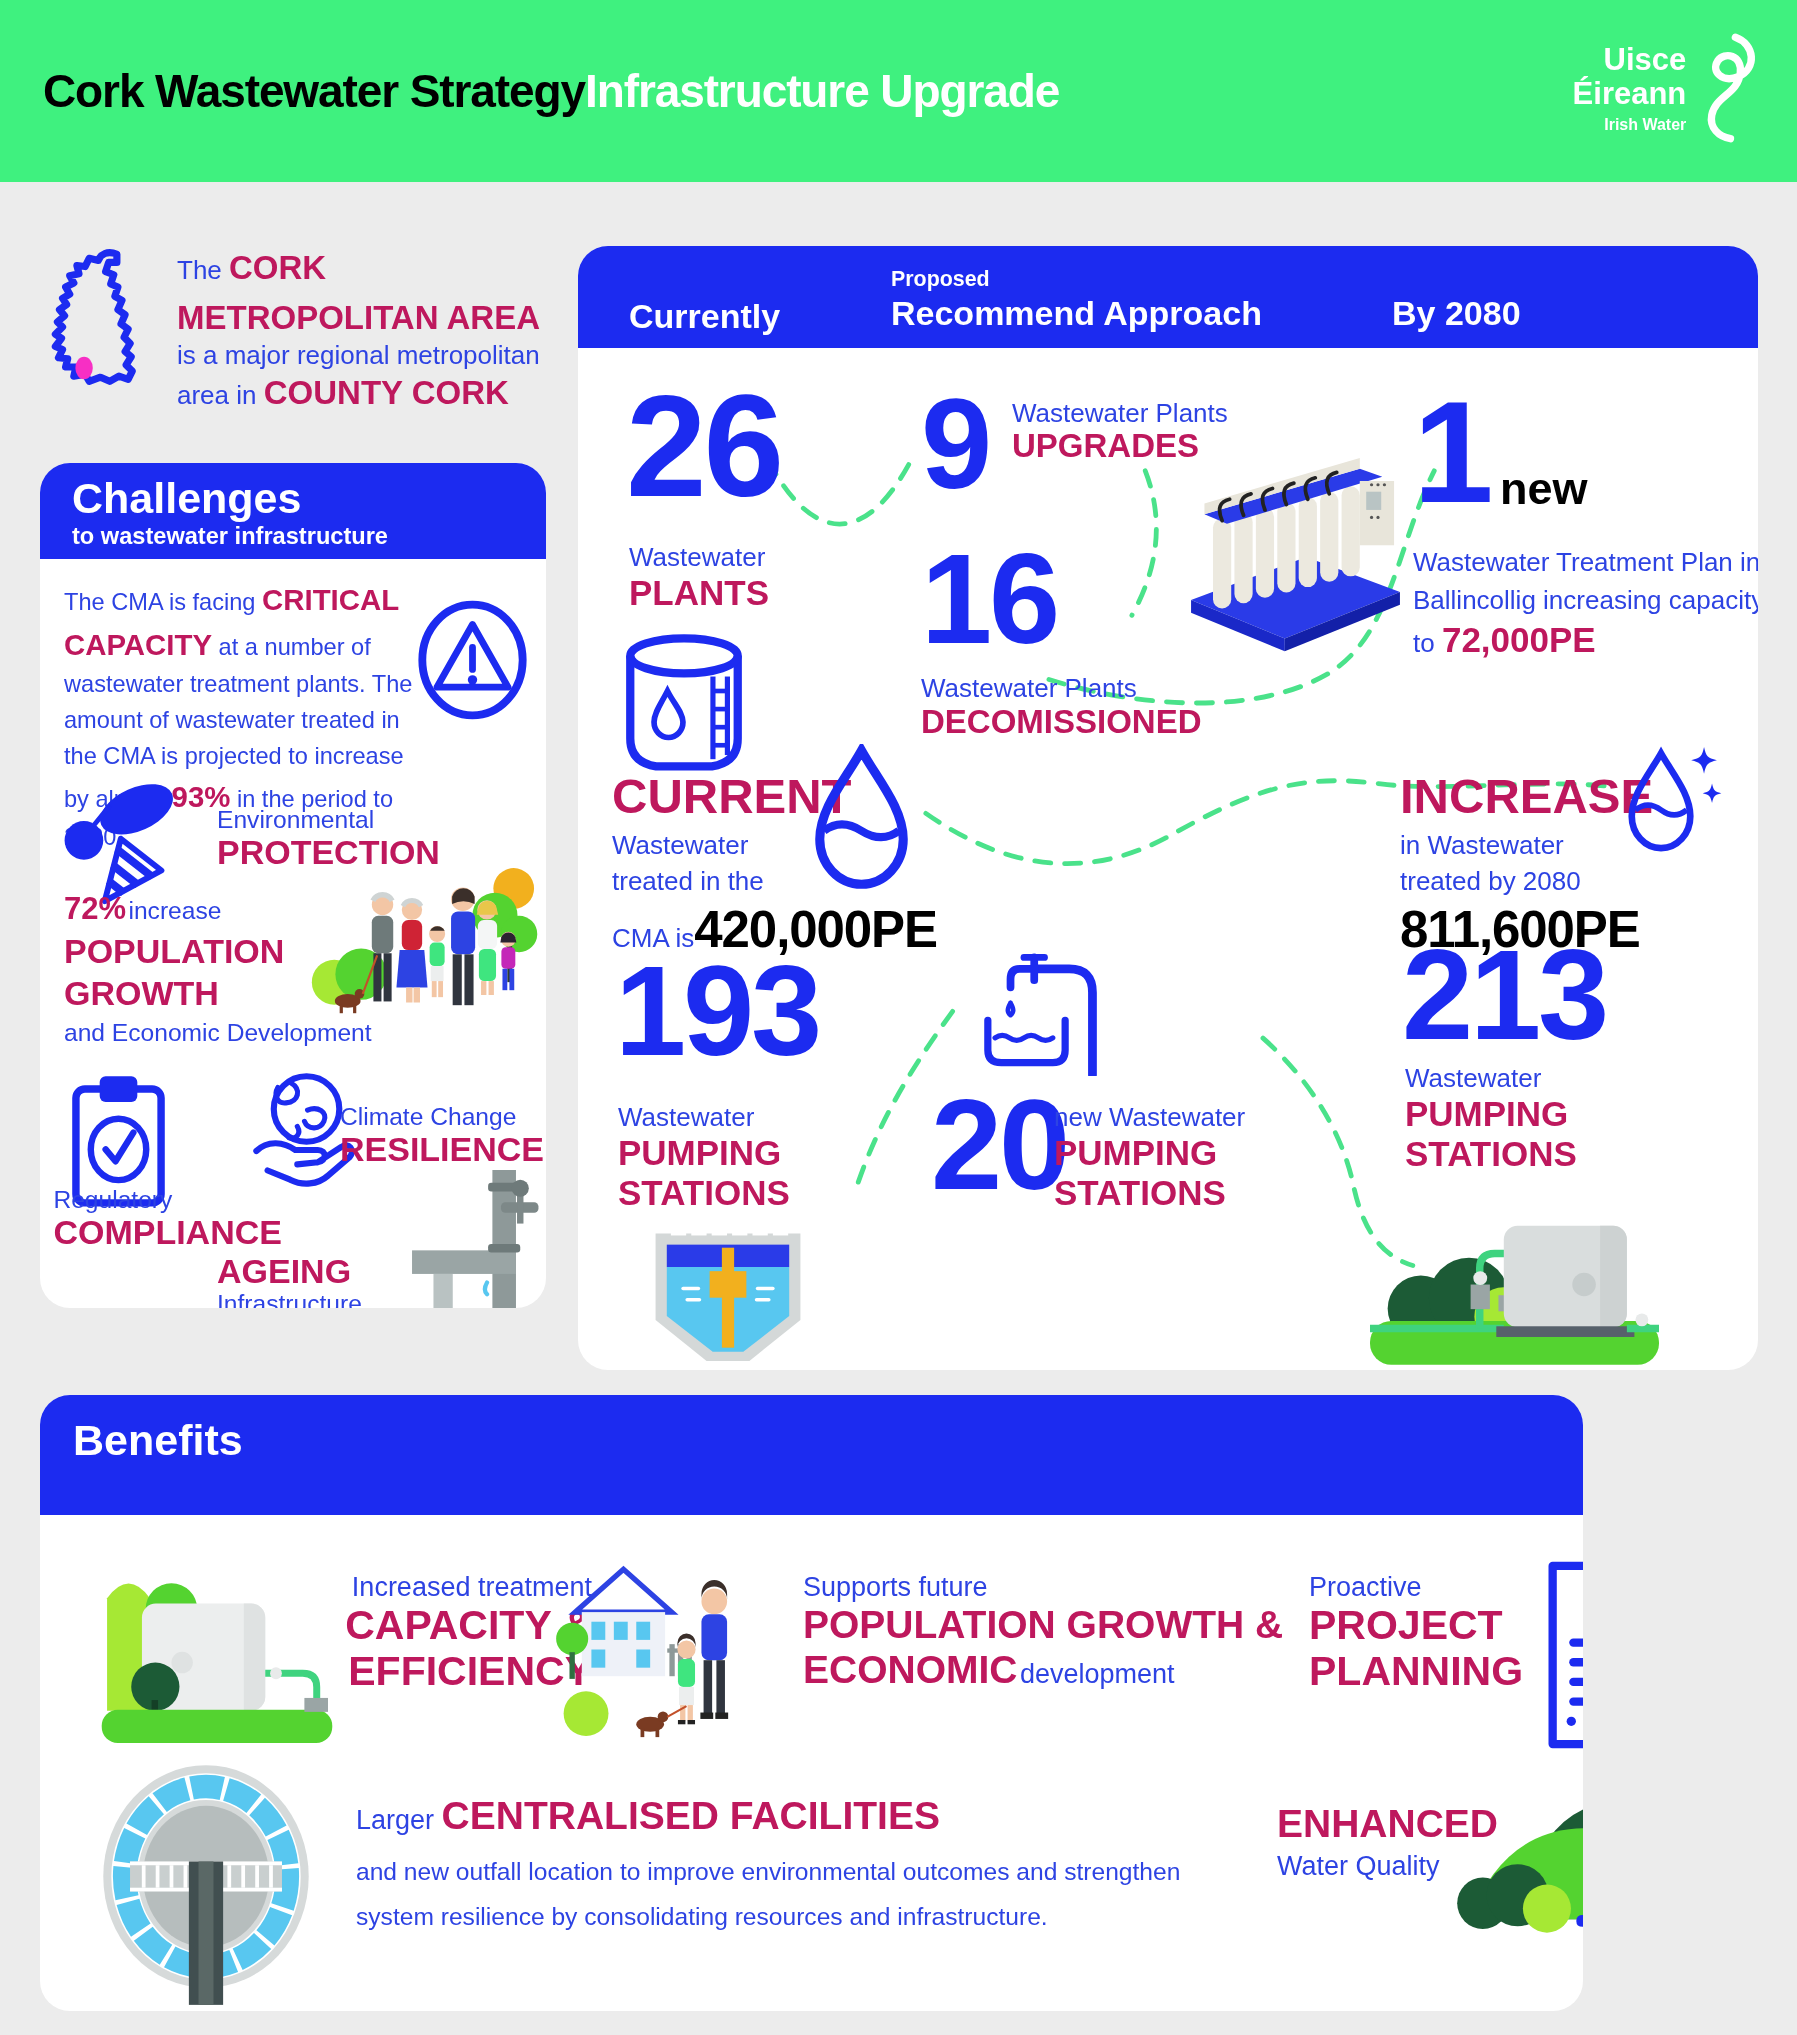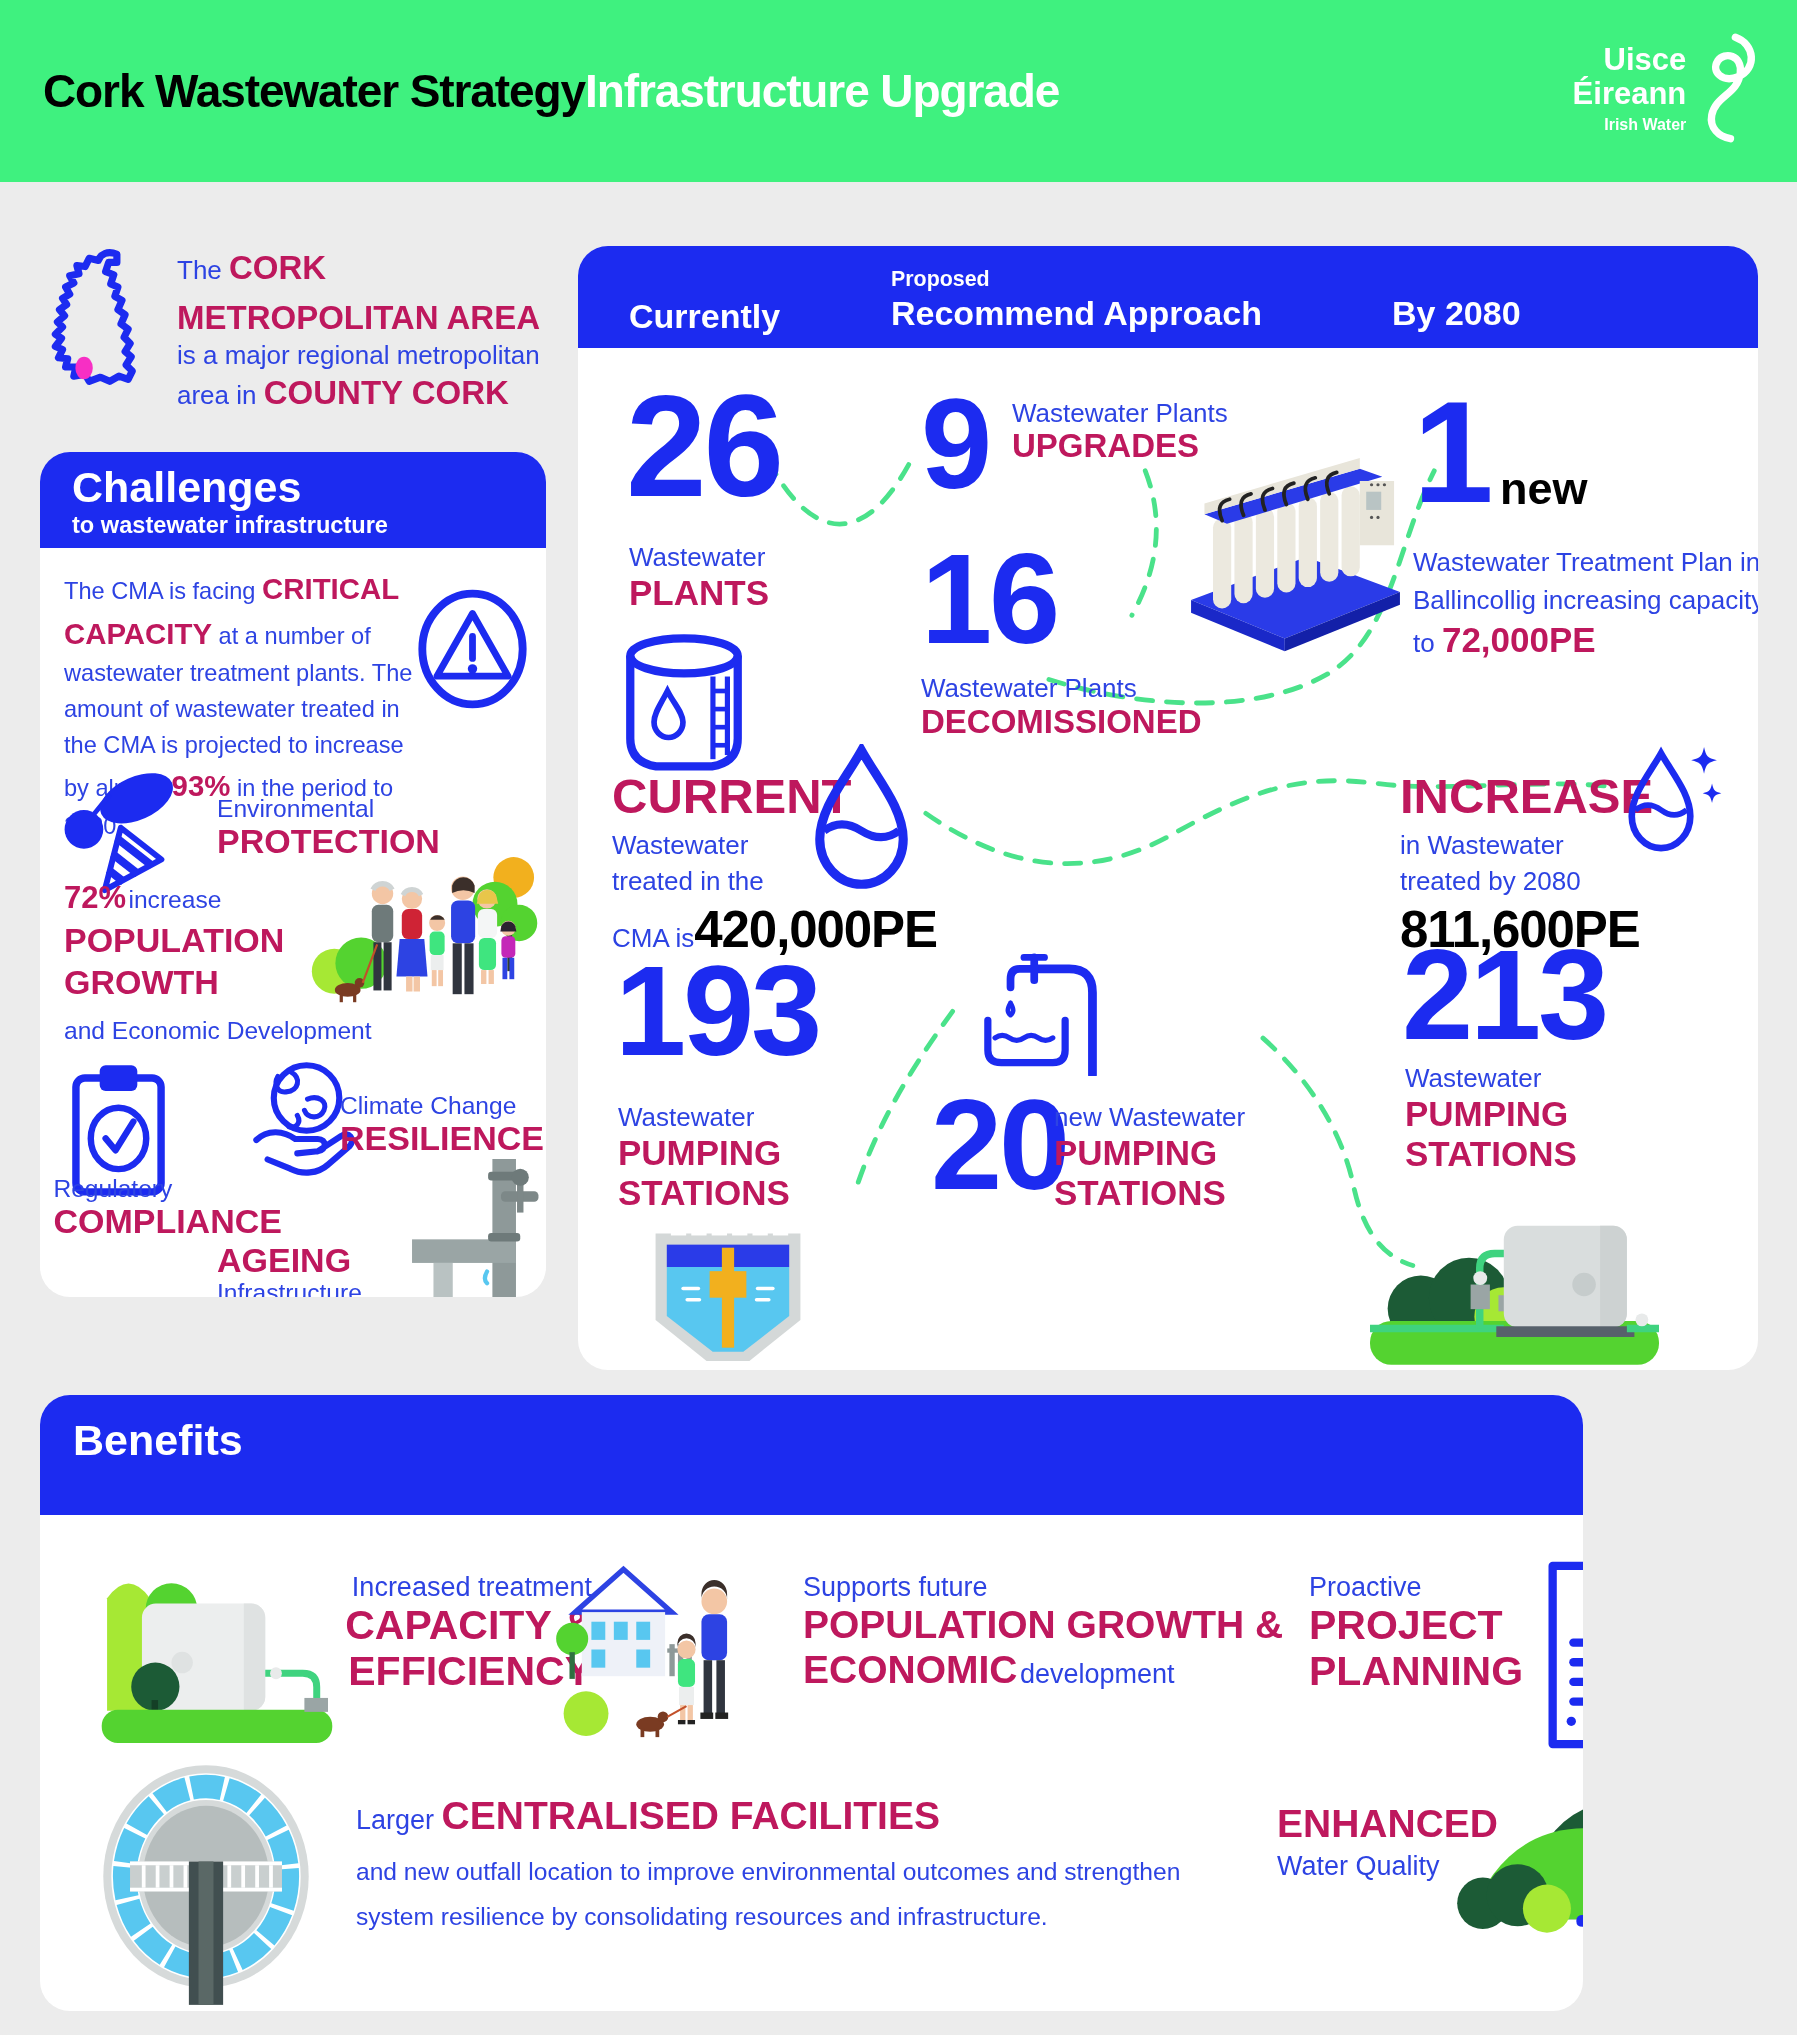--- a/index.html
+++ b/index.html
@@ -57,21 +57,21 @@
     </div>
     <div class="g bold" style="font-size:33px;line-height:41px;white-space:nowrap;">METROPOLITAN AREA</div>
     <div class="tb" style="font-size:26px;line-height:34px;white-space:nowrap;">is a major regional metropolitan</div>
     <div style="line-height:41px;white-space:nowrap;">
       <span class="tb" style="font-size:26px;">area in </span>
       <span class="g bold" style="font-size:33px;">COUNTY CORK</span>
     </div>
   </div>
 </div>
 
-<div class="card" style="left:40px;top:452px;width:506px;height:845px;">
+<div class="card" style="left:40px;top:463px;width:506px;height:845px;">
   <div class="bluehead" style="height:96px;padding-left:32px;">
     <div style="font-size:43px;font-weight:bold;padding-top:10.7px;">Challenges</div>
     <div style="font-size:23.6px;font-weight:bold;">to wastewater infrastructure</div>
   </div>
 
   <div class="abs tb" style="left:24px;top:115px;width:353px;font-size:23.6px;line-height:1.52;">
     <span>The CMA is facing </span><span class="g bold" style="font-size:29.4px;">CRITICAL CAPACITY</span><span> at a number of wastewater treatment plants. The amount of wastewater treated in the CMA is projected to increase by almost </span><span class="g bold" style="font-size:29.4px;">93%</span><span> in the period to 2080.</span>
   </div>
 
   <span class="abs" style="left:375px;top:134px;width:115px;height:126px;">
@@ -101,21 +101,21 @@
     <div class="glbl" style="font-size:34px;">PROTECTION</div>
   </div>
 
   <div class="abs" style="left:24px;top:428px;">
     <div class="nowrap">
       <span class="g bold" style="font-size:31px;">72%</span>
       <span class="tb" style="font-size:24.6px;"> increase</span>
     </div>
     <div class="glbl" style="font-size:34px;margin-top:6.4px;">POPULATION</div>
     <div class="glbl" style="font-size:34px;margin-top:4.3px;">GROWTH</div>
-    <div class="tb" style="font-size:24.6px;margin-top:16px;">and Economic Development</div>
+    <div class="tb" style="font-size:24.6px;margin-top:7px;">and Economic Development</div>
   </div>
 
   <span class="abs" style="left:262px;top:396px;width:236px;height:166px;">
     <svg viewBox="0 0 440 310" width="236" height="166">
       <circle cx="395" cy="55" r="38" fill="#f2b01e"></circle>
       <circle cx="360" cy="105" r="42" fill="#54d330"></circle>
       <circle cx="405" cy="140" r="34" fill="#54d330"></circle>
       <rect x="383" y="150" width="9" height="80" fill="#2e3d2f"></rect>
       <circle cx="60" cy="230" r="42" fill="#a6e834"></circle>
       <circle cx="110" cy="215" r="48" fill="#54d330"></circle>

